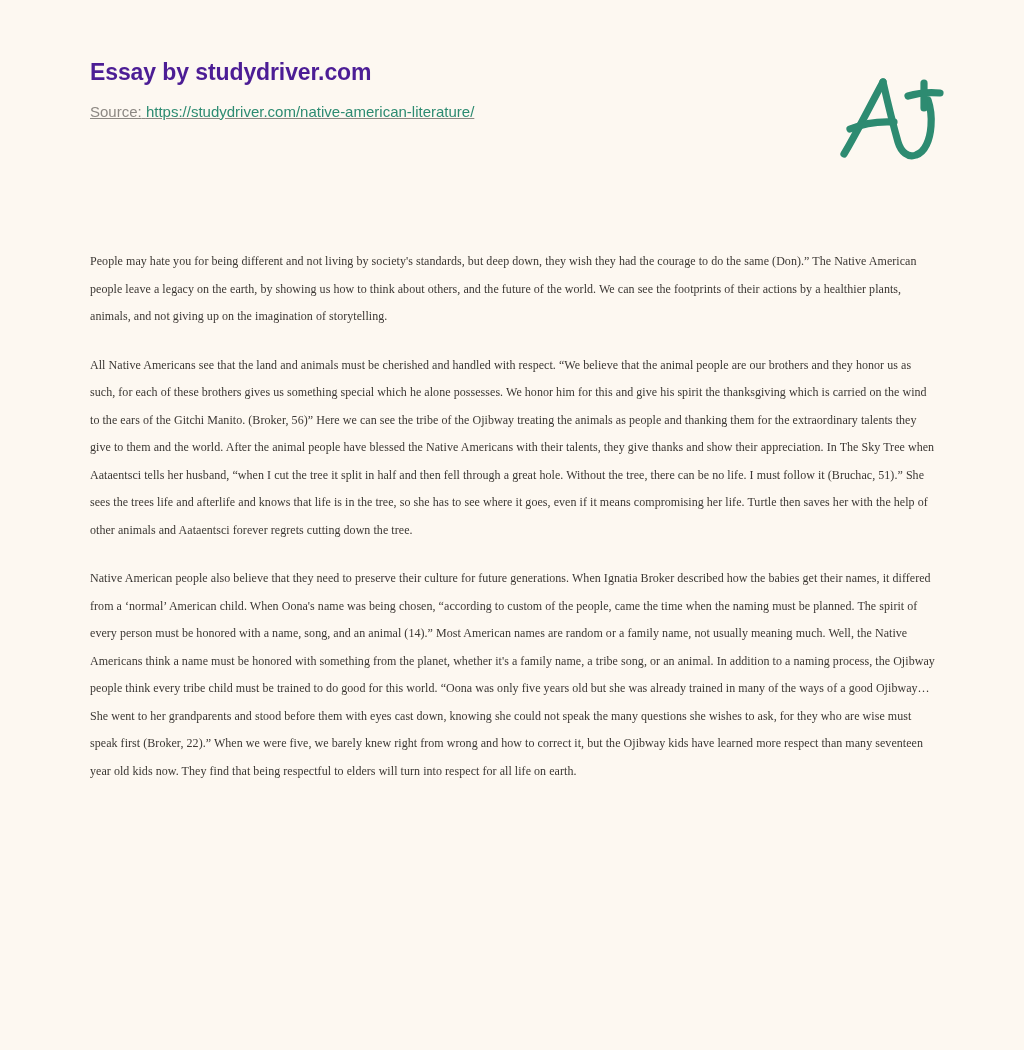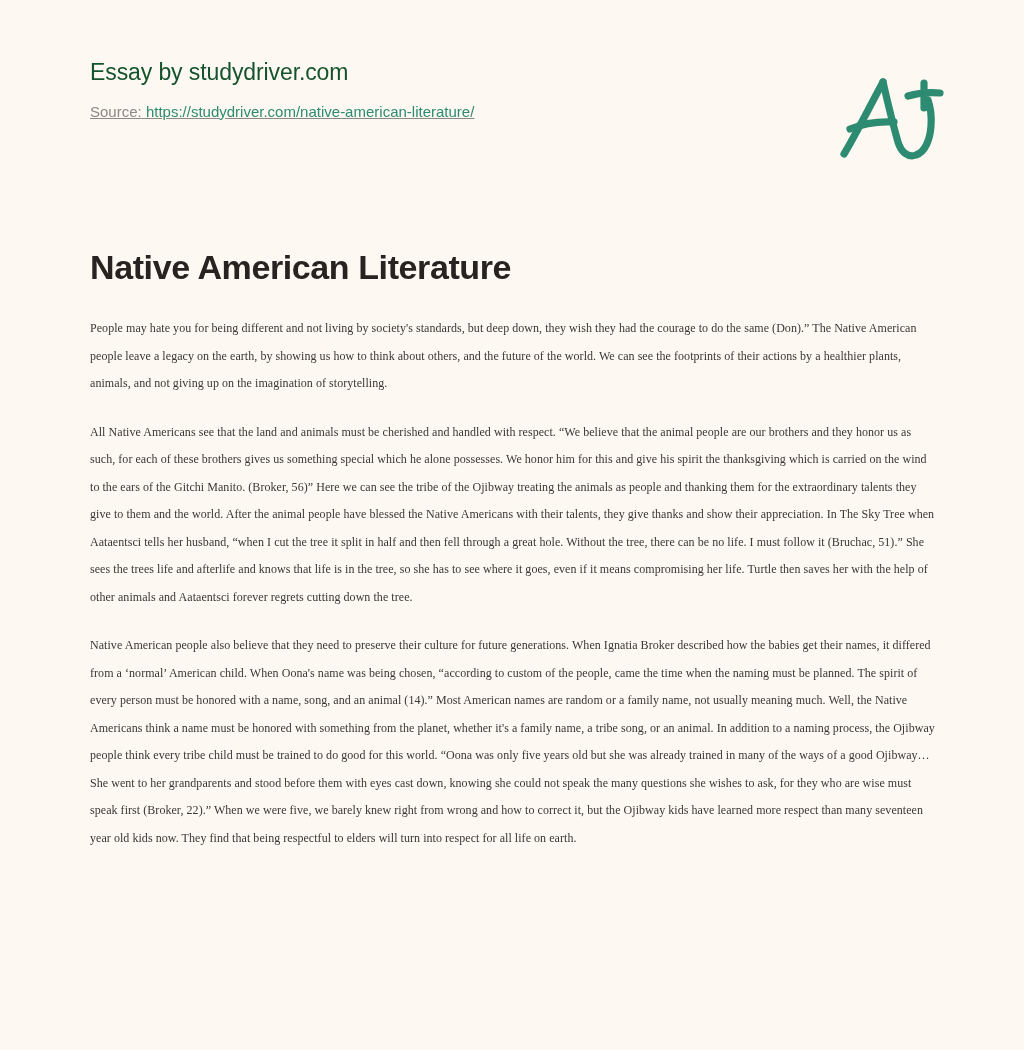--- a/index.html
+++ b/index.html
@@ -35,22 +35,22 @@
 
   .header-text {
     position: absolute;
     left: 90px;
     top: 58px;
     width: 700px;
   }
 
   .essay-by {
     font-size: 23px;
-    font-weight: normal;
-    color: #14532d;
+    font-weight: bold;
+    color: #4c1d95;
     letter-spacing: -0.1px;
     line-height: 1.3;
     margin: 0;
   }
 
   .source-line {
     margin-top: 14px;
     font-size: 15px;
     line-height: 1.35;
     color: #8d8883;
@@ -138,21 +138,20 @@
 
           <path d="M72 30 C 82 27, 94 26, 104 27"></path>
 
           <path d="M88 17 C 88 25, 88 34, 88 42"></path>
         </g>
       </svg>
     </div>
   </div>
 
   <div class="article">
-    <h1 class="article-title">Native American Literature</h1>
 
     <div class="article-body">
       <p>People may hate you for being different and not living by society's standards, but deep down, they wish they had the courage to do the same (Don).” The Native American people leave a legacy on the earth, by showing us how to think about others, and the future of the world. We can see the footprints of their actions by a healthier plants, animals, and not giving up on the imagination of storytelling.</p>
       <p>All Native Americans see that the land and animals must be cherished and handled with respect. “We believe that the animal people are our brothers and they honor us as such, for each of these brothers gives us something special which he alone possesses. We honor him for this and give his spirit the thanksgiving which is carried on the wind to the ears of the Gitchi Manito. (Broker, 56)” Here we can see the tribe of the Ojibway treating the animals as people and thanking them for the extraordinary talents they give to them and the world. After the animal people have blessed the Native Americans with their talents, they give thanks and show their appreciation. In The Sky Tree when Aataentsci tells her husband, “when I cut the tree it split in half and then fell through a great hole. Without the tree, there can be no life. I must follow it (Bruchac, 51).” She sees the trees life and afterlife and knows that life is in the tree, so she has to see where it goes, even if it means compromising her life. Turtle then saves her with the help of other animals and Aataentsci forever regrets cutting down the tree.</p>
       <p>Native American people also believe that they need to preserve their culture for future generations. When Ignatia Broker described how the babies get their names, it differed from a ‘normal’ American child. When Oona's name was being chosen, “according to custom of the people, came the time when the naming must be planned. The spirit of every person must be honored with a name, song, and an animal (14).” Most American names are random or a family name, not usually meaning much. Well, the Native Americans think a name must be honored with something from the planet, whether it's a family name, a tribe song, or an animal. In addition to a naming process, the Ojibway people think every tribe child must be trained to do good for this world. “Oona was only five years old but she was already trained in many of the ways of a good Ojibway…She went to her grandparents and stood before them with eyes cast down, knowing she could not speak the many questions she wishes to ask, for they who are wise must speak first (Broker, 22).” When we were five, we barely knew right from wrong and how to correct it, but the Ojibway kids have learned more respect than many seventeen year old kids now. They find that being respectful to elders will turn into respect for all life on earth.</p>
 
     </div>
   </div>
 
 </div>

